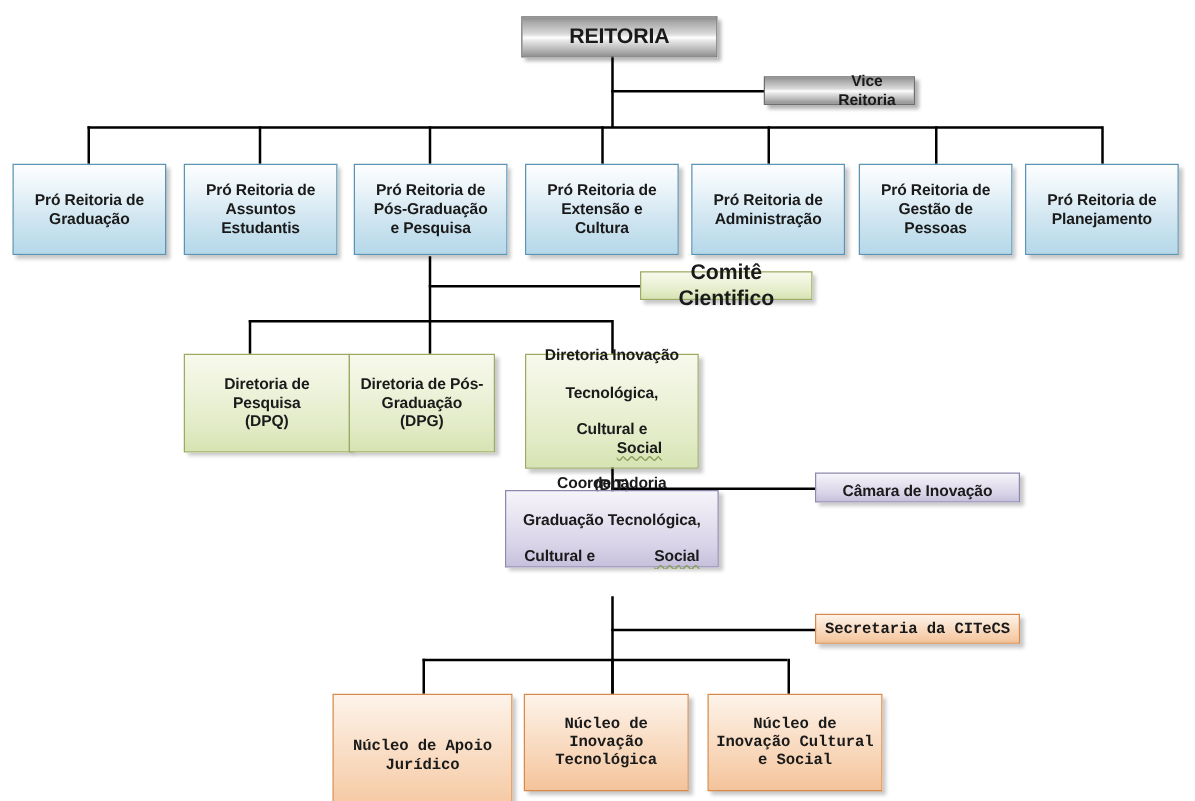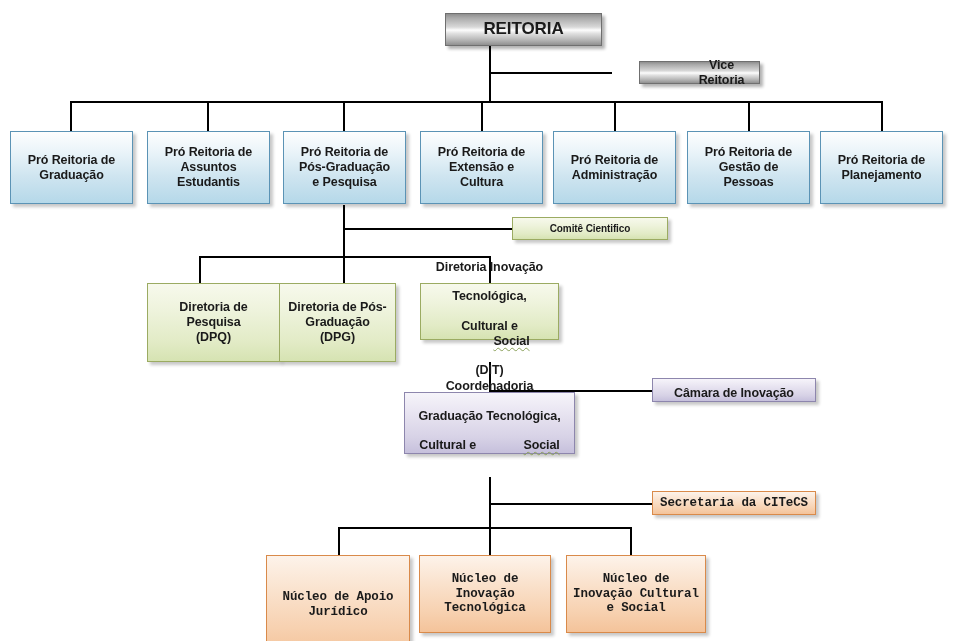--- a/index.html
+++ b/index.html
@@ -45,21 +45,20 @@
     padding: 0 4px;
   }
 
   
   .n-gray {
     background: linear-gradient(to bottom,
         #8e8e8e 0%, #a9a9a9 12%, #d8d8d8 42%, #fdfdfd 52%,
         #e2e2e2 62%, #b5b5b5 84%, #909090 100%);
     border: 1px solid #6f6f6f;
     box-shadow: 3px 3px 3px rgba(0,0,0,0.30);
-    margin-left: 28px;
   }
 
   
   .n-blue {
     background: linear-gradient(to bottom, #fdfefe 0%, #eaf4f9 28%, #cfe5f0 62%, #b5d8e9 100%);
     border: 1px solid #5b93b5;
     box-shadow: 3px 3px 3px rgba(0,0,0,0.22);
   }
 
   
@@ -171,37 +170,37 @@
     <span class="txt">Pró Reitoria de
 Gestão de
 Pessoas</span>
   </div>
 
   <div class="node n-blue" style="left:820px; top:131px; width:123px; height:73px; font-size:12.5px;">
     <span class="txt">Pró Reitoria de
 Planejamento</span>
   </div>
 
-  <div class="node n-green" style="left:512px; top:217px; width:156px; height:23px; font-size:10px;">
+  <div class="node n-green" style="left:512px; top:217px; width:138px; height:23px; font-size:17px;">
     <span class="txt">Comitê Cientifico</span>
   </div>
 
   <div class="node n-green" style="left:147px; top:283px; width:133px; height:79px; font-size:12.5px;">
     <span class="txt">Diretoria de
 Pesquisa
 (DPQ)</span>
   </div>
 
   <div class="node n-green" style="left:279px; top:283px; width:117px; height:79px; font-size:12.5px;">
     <span class="txt">Diretoria de Pós-
 Graduação
 (DPG)</span>
   </div>
 
-  <div class="node n-green" style="left:420px; top:283px; width:139px; height:57px; font-size:12.5px;">
+  <div class="node n-green" style="left:420px; top:283px; width:139px; height:92px; font-size:12.5px;">
     <span class="txt">
       <span>Diretoria Inovação</span><br>
       <span>Tecnológica,</span><br>
       <span>Cultural e </span><span class="squig">Social</span><br>
       <span>(DIT)</span>
     </span>
   </div>
 
   <div class="node n-purple" style="left:652px; top:378px; width:164px; height:24px; font-size:12.5px;">
     <span class="txt">Câmara de Inovação</span>

